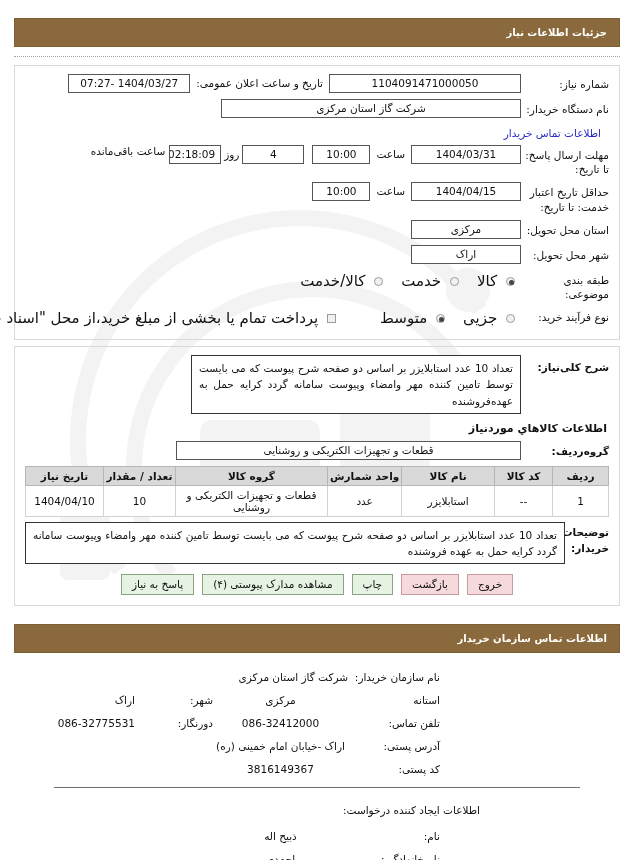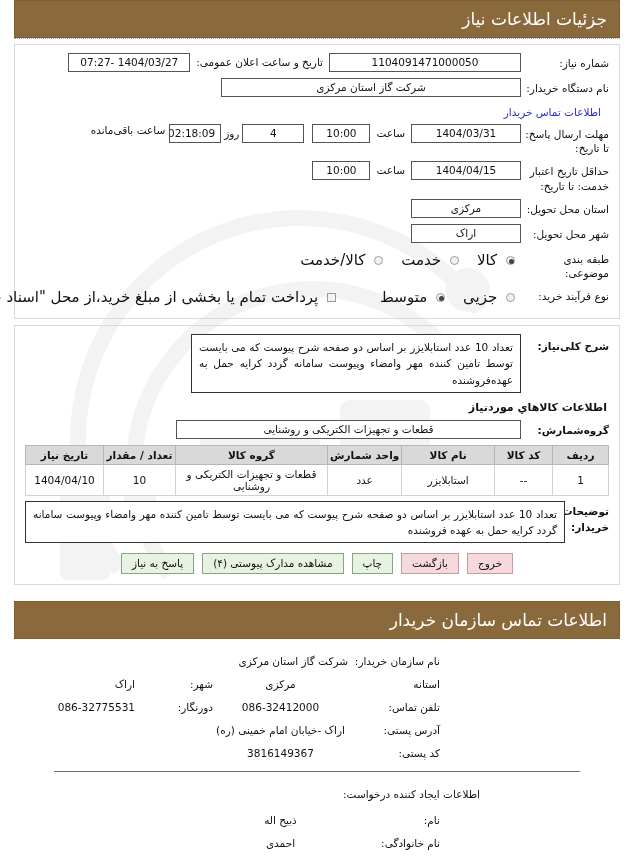--- a/index.html
+++ b/index.html
@@ -33,25 +33,25 @@
   .content { position: relative; z-index: 2; }
 
   .topline {
     position: absolute;
     left: 14px; right: 14px; top: 38px;
     border-top: 1px dotted #9aa3b0;
     height: 0;
   }
 
   .sect-header {
-    margin: 0 14px;
+    margin: 18px 14px;
     background: #8a6a3c;
     color: #fff;
-    font-weight: normal;
-    font-size: 17px;
+    font-weight: bold;
+    font-size: 10px;
     padding: 8px 12px 8px 12px;
     text-align: right;
     border: 1px solid #7d5f34;
   }
 
   .panel {
     margin: 6px 14px 0 14px;
     border: 1px solid #d9d9d9;
     background: transparent;
     padding: 8px 10px 10px 10px;
@@ -350,21 +350,21 @@
     <div class="panel" style="margin-top:6px;">
 
       <div class="row" style="align-items:flex-start;">
         <div class="lbl" style="font-weight:bold;padding-top:5px;">شرح کلی‌نیاز:</div>
         <div class="desc-box" style="max-width:330px;">تعداد 10 عدد  استابلایزر بر اساس دو  صفحه شرح پیوست که می  بایست توسط تامین  کننده مهر وامضاء وپیوست  سامانه گردد کرایه حمل به  عهده‌فروشنده</div>
       </div>
 
       <div class="sub-title">اطلاعات کالاهاي موردنیاز</div>
 
       <div class="row">
-        <div class="lbl" style="font-weight:bold;">گروه‌شمارش:</div>
+        <div class="lbl" style="font-weight:bold;">گروه‌ردیف:</div>
         <div class="fld" style="width:345px;">قطعات و تجهیزات الکتریکی و روشنایی</div>
       </div>
 
       <table class="items">
         <thead>
           <tr>
             <th style="width:56px;">ردیف</th>
             <th style="width:58px;">کد کالا</th>
             <th>نام کالا</th>
             <th style="width:74px;">واحد شمارش</th>

